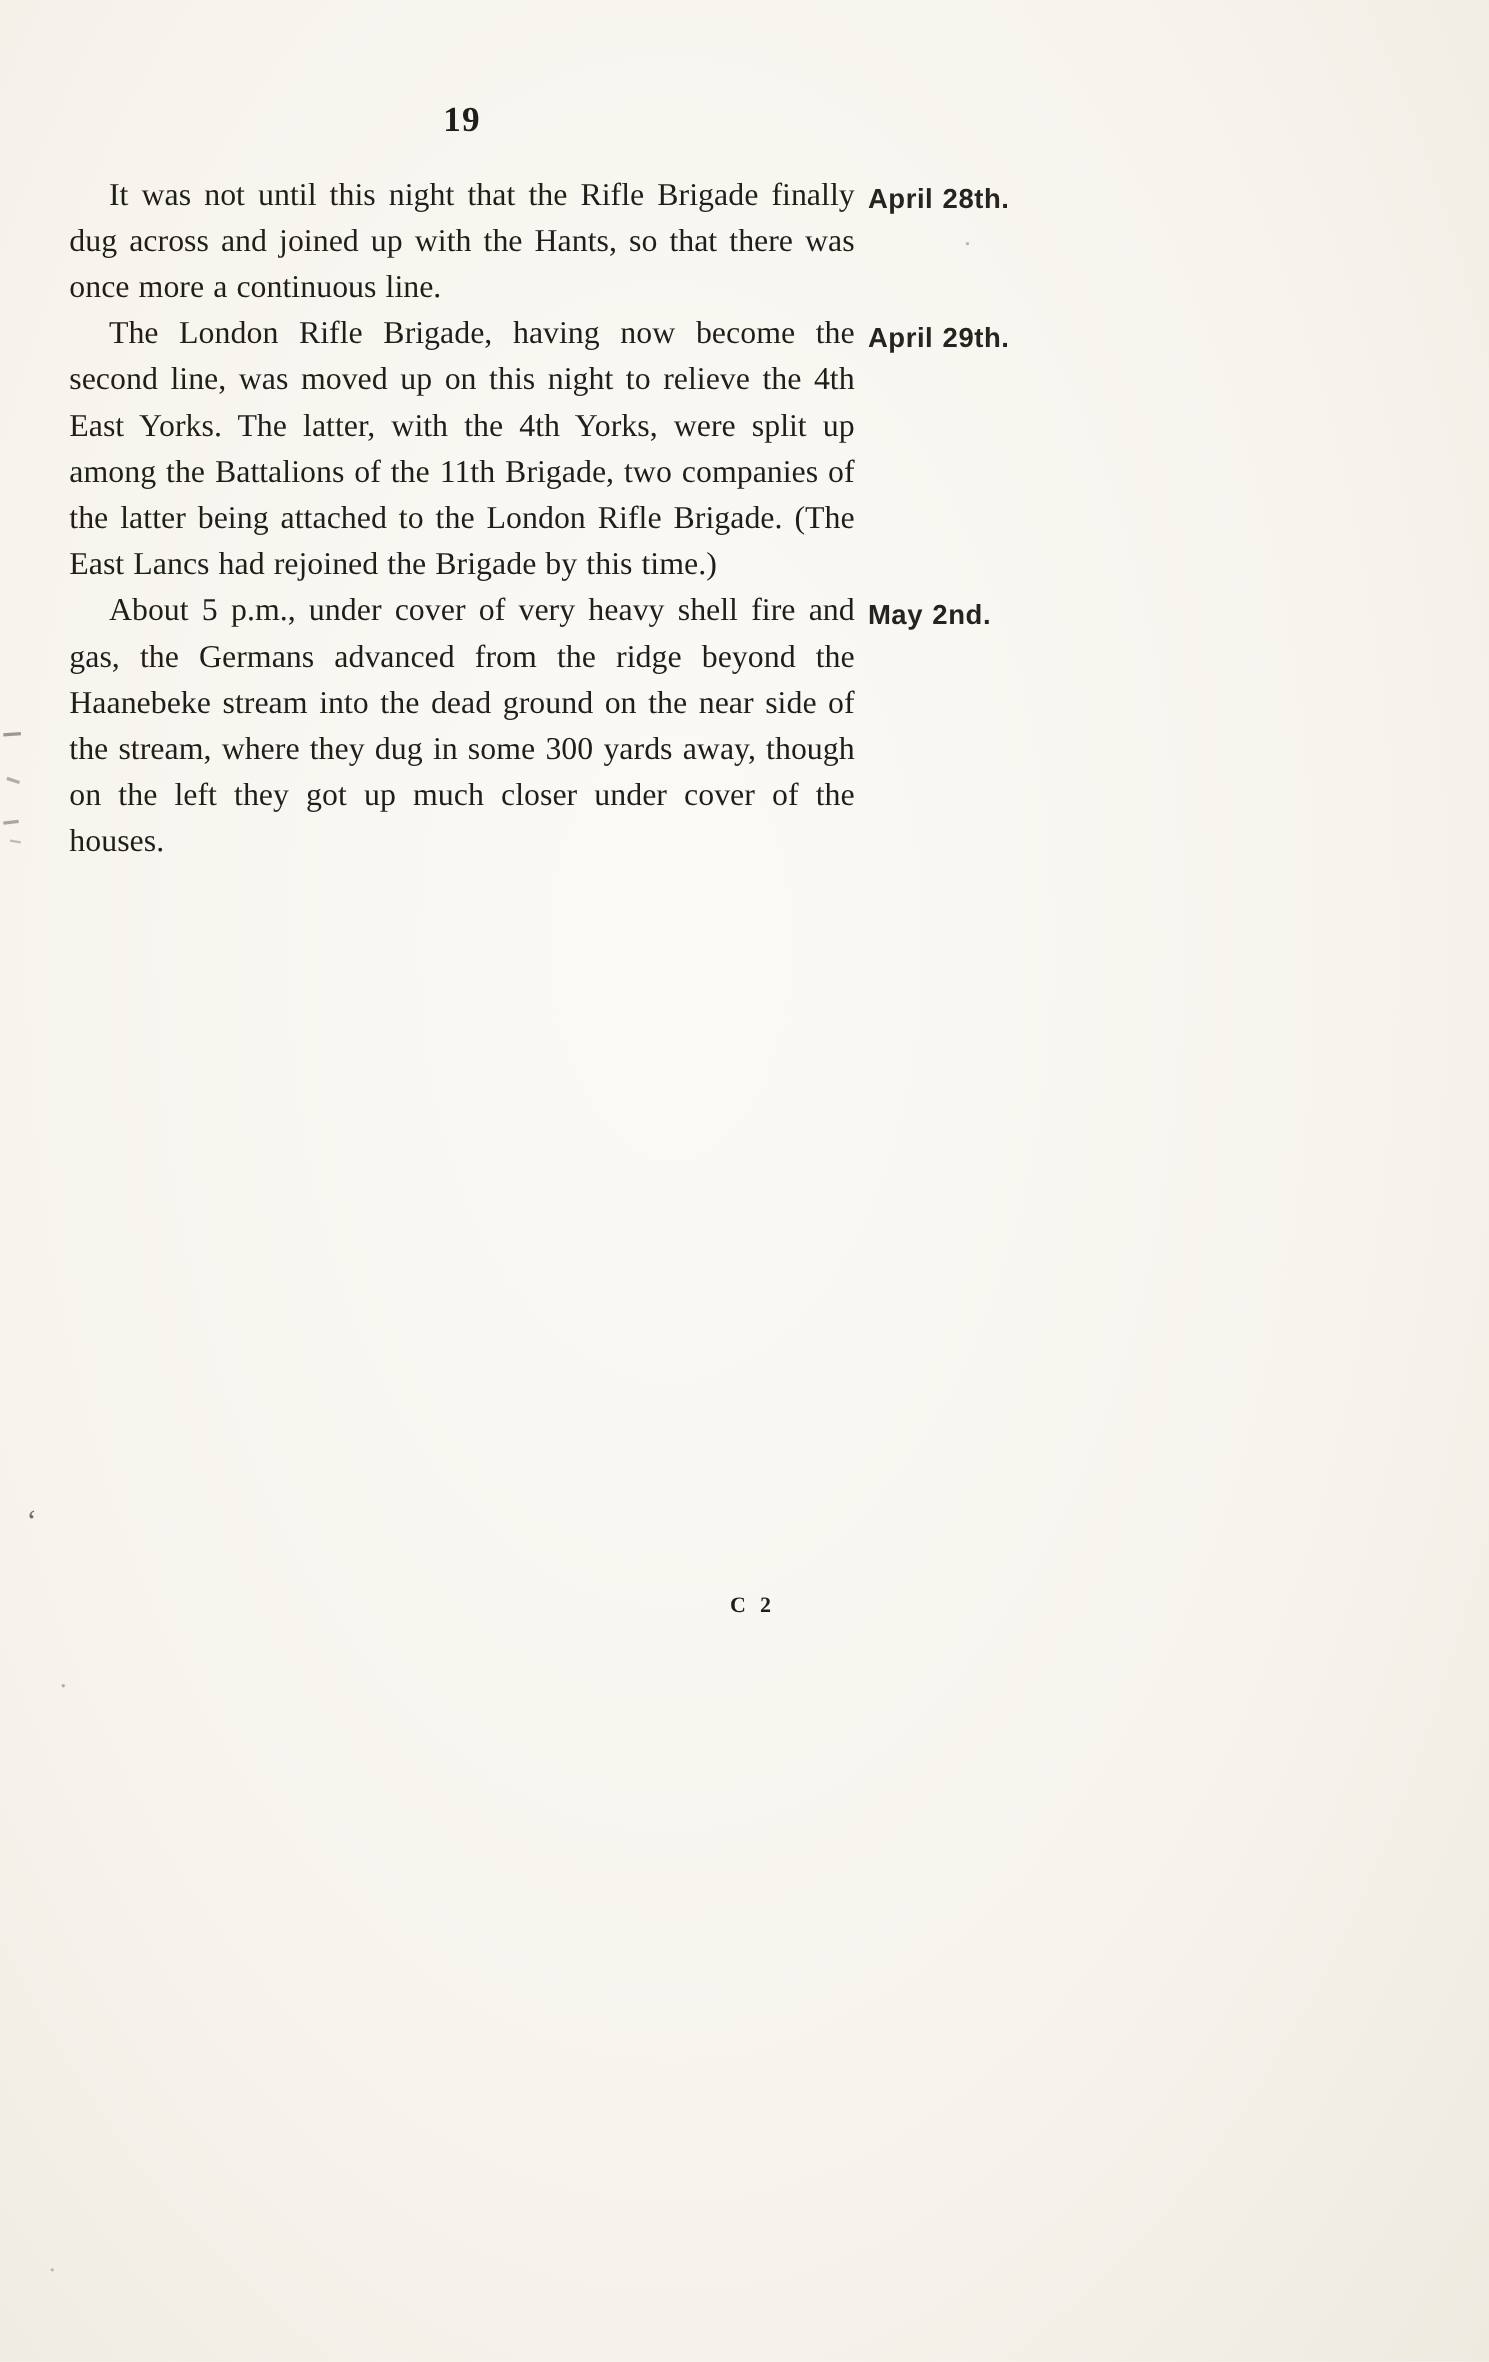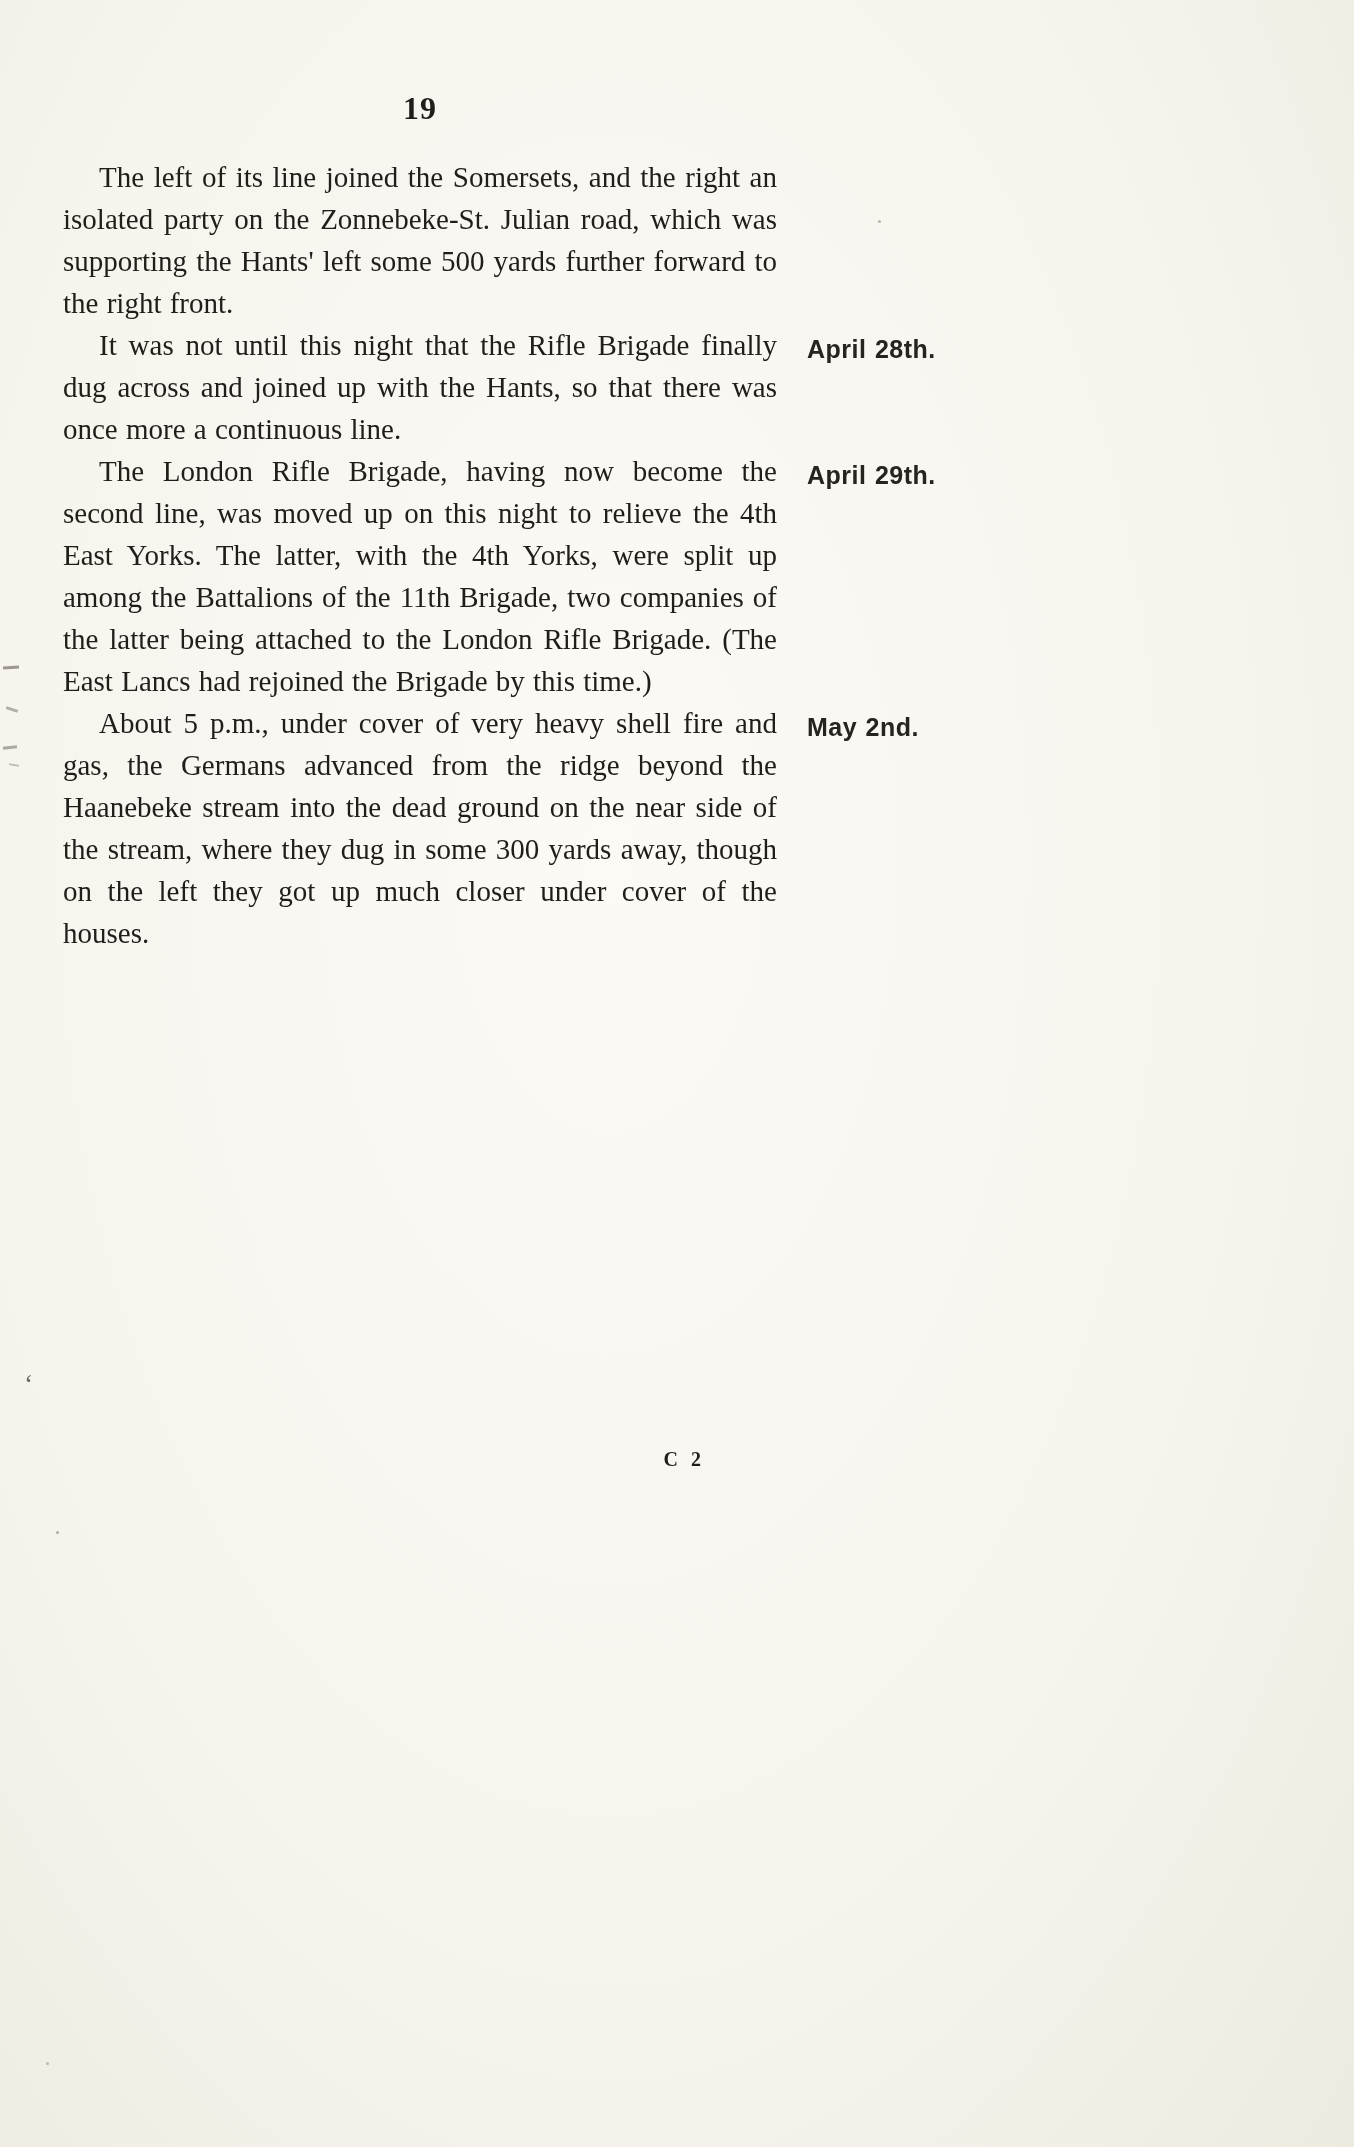--- a/index.html
+++ b/index.html
@@ -42,21 +42,21 @@
   .para {
     position: relative;
     margin: 0;
     word-spacing: 1px;
   }
   .para.indent {
     text-indent: 36px;
   }
   .margin-note {
     position: absolute;
-    left: 744px;
+    left: 726px;
     top: 4px;
     white-space: nowrap;
     font-family: "Liberation Sans", sans-serif;
     font-weight: 700;
     font-size: 25px;
     letter-spacing: 0.5px;
     text-indent: 0;
     color: #262320;
   }
   .signature-mark {
@@ -96,21 +96,20 @@
 </head>
 <body>
 
 <div class="page">
 
   <div class="page-number">19</div>
 
   <div class="text-block">
 
 
-    <p class="para indent"><span>The left of its line joined the Somersets, and the right an isolated party on the Zonnebeke-St. Julian road, which was supporting the Hants' left some 500 yards further forward to the right front.</span></p>
 
     <p class="para indent"><span class="margin-note">April 28th.</span><span>It was not until this night that the Rifle Brigade finally dug across and joined up with the Hants, so that there was once more a continuous line.</span></p>
 
     <p class="para indent"><span class="margin-note">April 29th.</span><span>The London Rifle Brigade, having now become the second line, was moved up on this night to relieve the 4th East Yorks.  The latter, with the 4th Yorks, were split up among the Battalions of the 11th Brigade, two companies of the latter being attached to the London Rifle Brigade.  (The East Lancs had rejoined the Brigade by this time.)</span></p>
 
     <p class="para indent"><span class="margin-note">May 2nd.</span><span>About 5 p.m., under cover of very heavy shell fire and gas, the Germans advanced from the ridge beyond the Haanebeke stream into the dead ground on the near side of the stream, where they dug in some 300 yards away, though on the left they got up much closer under cover of the houses.</span></p>
 
 
 
   </div>

